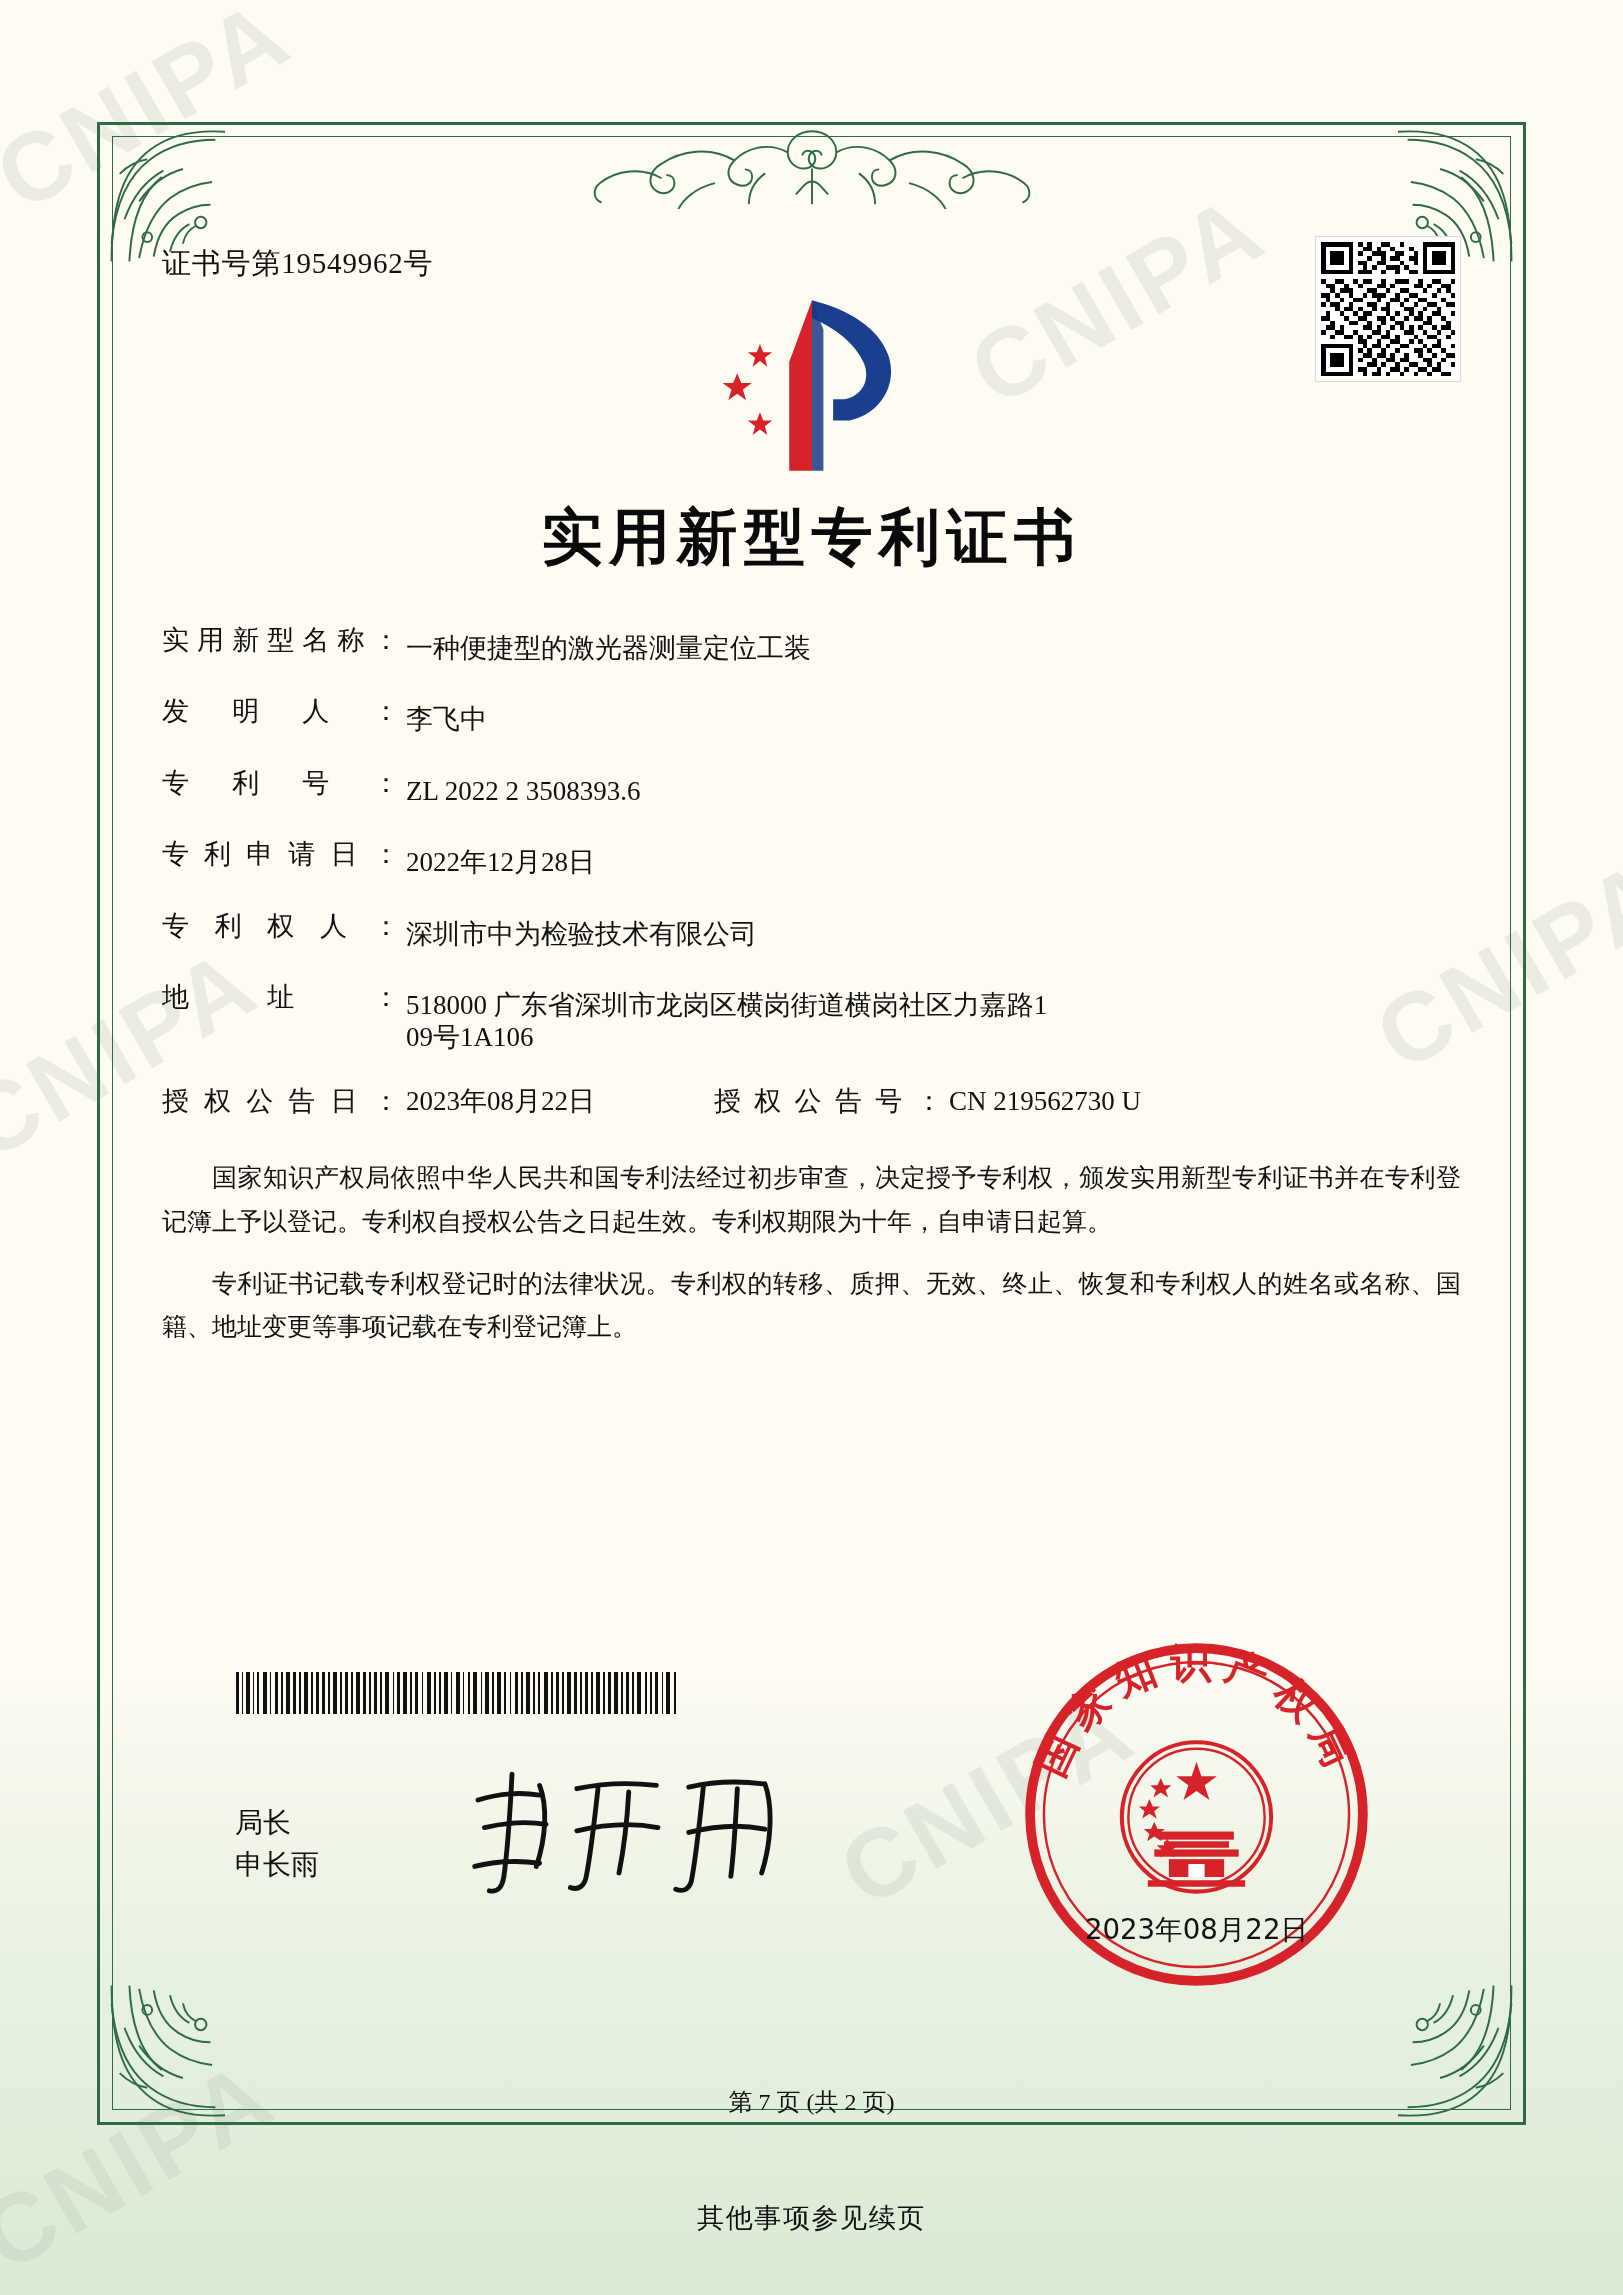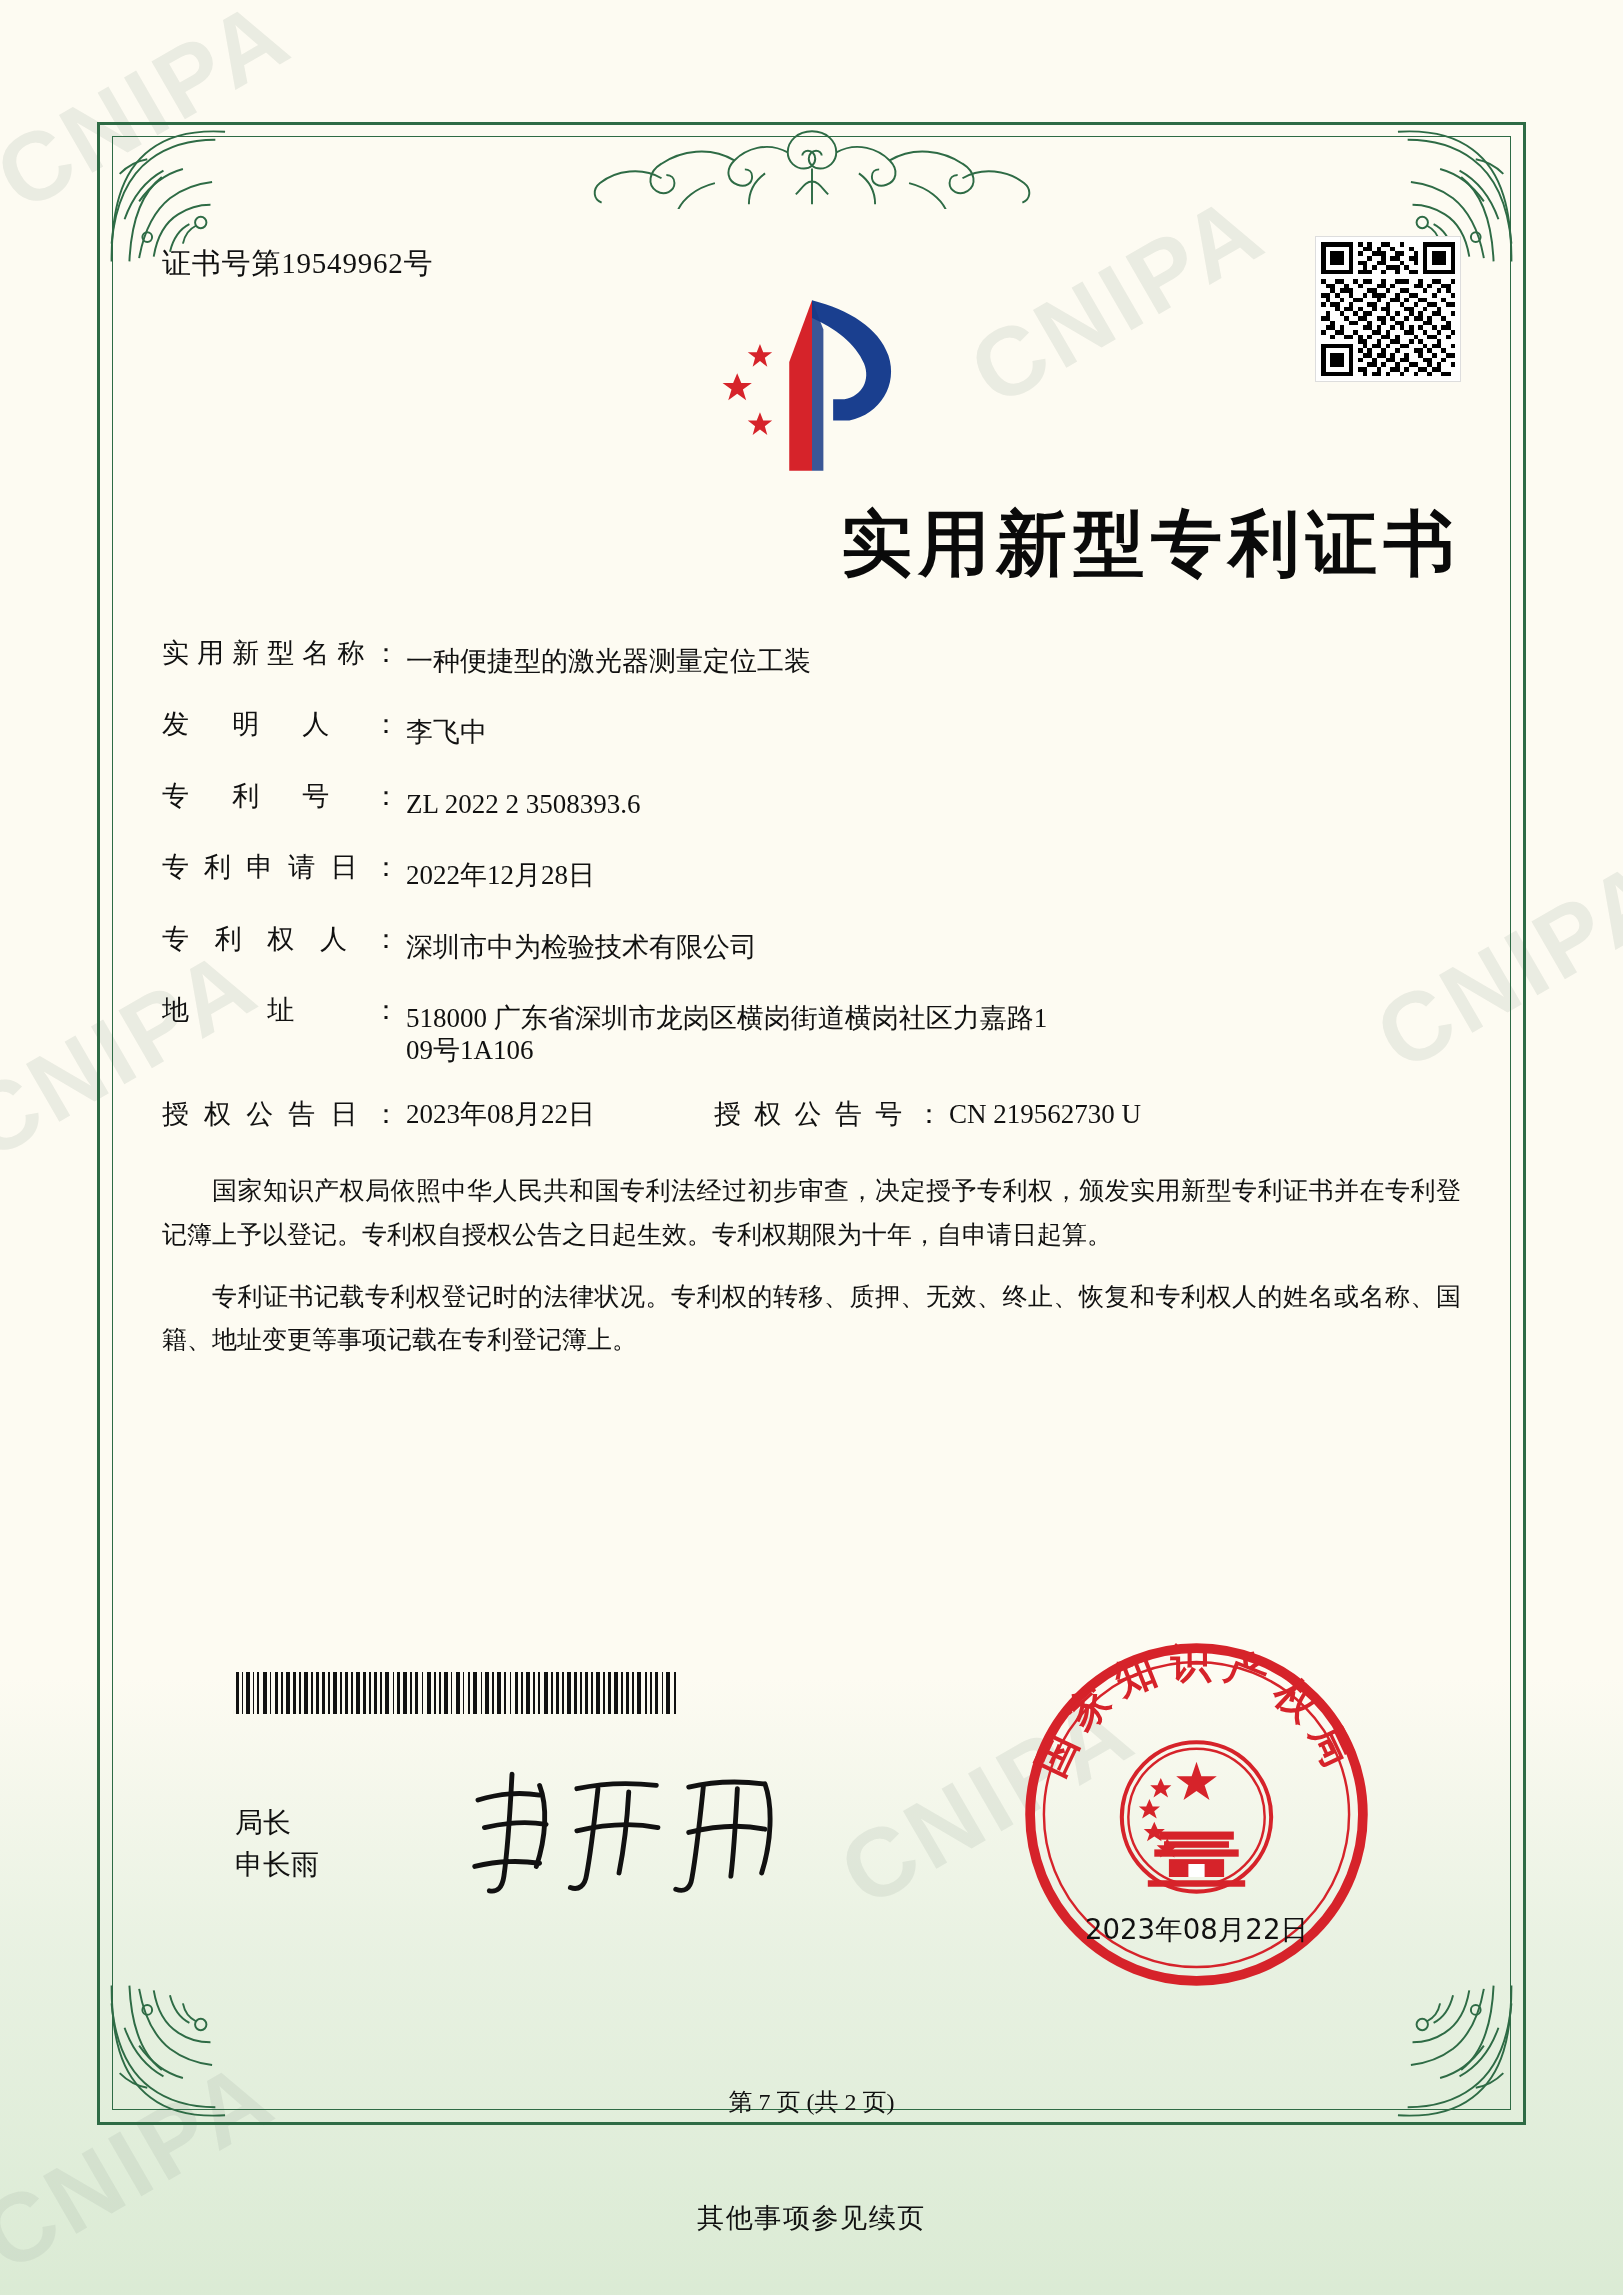--- a/index.html
+++ b/index.html
@@ -98,22 +98,22 @@
 
   .emblem {
     margin: 8px auto 0;
     width: 244px;
     height: 187px;
     position: relative;
   }
   .emblem svg { width: 100%; height: 100%; display: block; }
 
   .title {
-    text-align: right;
-    font-size: 71px;
+    text-align: center;
+    font-size: 61px;
     font-weight: bold;
     letter-spacing: 6.5px;
     color: #0a0a0a;
     margin-top: 18px;
     font-family: Liberation Sans, sans-serif;
   }
 
   .fields {
     margin-top: 45px;
     font-size: 27px;

